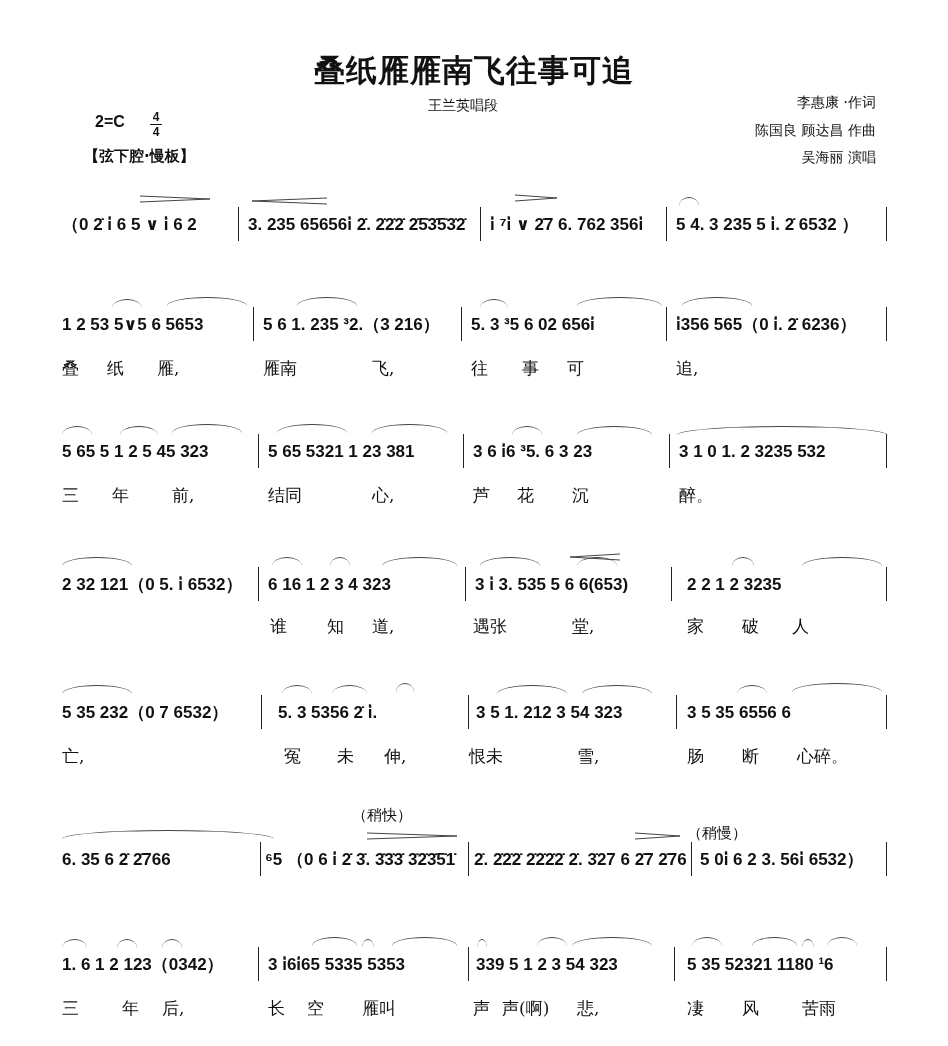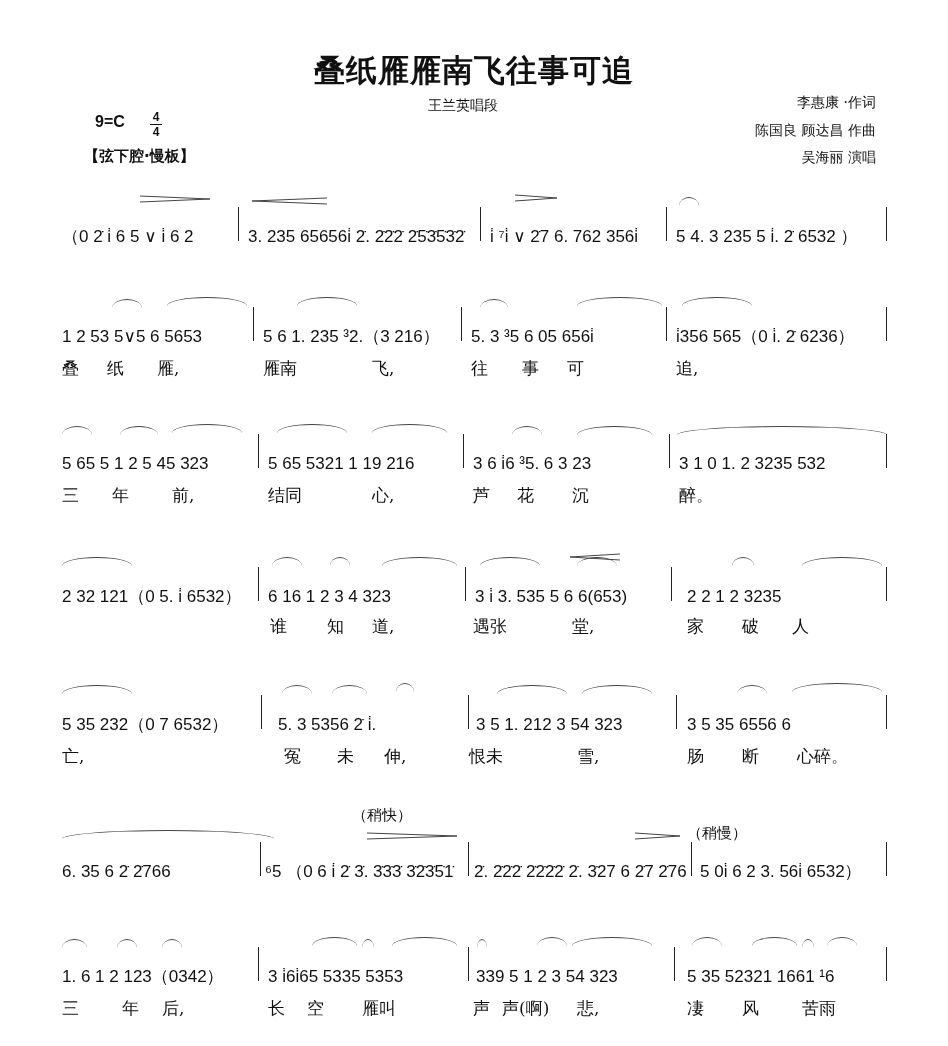--- a/index.html
+++ b/index.html
@@ -11,34 +11,34 @@
   .timesig { position: absolute; left: 150px; top: 110px; font-size: 12px; font-weight: bold;
              line-height: 14px; text-align: center; }
   .timesig .bar { display: block; border-top: 1px solid #111; width: 12px; margin: 0 auto; }
   .mode { position: absolute; left: 84px; top: 147px; font-size: 15px; font-weight: bold;
           font-family: "DejaVu Sans", sans-serif; }
   .subtitle { position: absolute; left: 428px; top: 97px; font-size: 14px;
               font-family: "DejaVu Serif", serif; }
   .credit { position: absolute; right: 72px; font-size: 14px; font-family: "DejaVu Serif", serif;
             text-align: right; }
   .row { position: absolute; left: 62px; width: 830px; }
-  .measure { position: absolute; top: 12px; height: 40px; font-size: 17px; font-weight: normal;
+  .measure { position: absolute; top: 0; height: 40px; font-size: 17px; font-weight: bold;
              white-space: nowrap; line-height: 40px; }
   .barline { position: absolute; top: 2px; width: 1px; height: 34px; background: #222; }
   .lyrics { position: absolute; top: 52px; left: 0; width: 830px; height: 24px; }
   .ly { position: absolute; font-size: 17px; font-family: "DejaVu Serif", serif; white-space: nowrap; }
   .anno { position: absolute; font-size: 15px; font-family: "DejaVu Sans", sans-serif; white-space: nowrap; }
   .slur { position: absolute; border-top: 1.3px solid #444; border-radius: 50% 50% 0 0 / 100% 100% 0 0; height: 8px; }
   .hairpin { position: absolute; height: 8px; }
 </style>
 </head>
 <body>
 
 <div class="title">叠纸雁雁南飞往事可追</div>
-<div class="key">9=C</div>
+<div class="key">2=C</div>
 <div class="timesig">
   <span>4</span>
   <span class="bar"></span>
   <span>4</span>
 </div>
 <div class="mode">【弦下腔·慢板】</div>
 <div class="subtitle">王兰英唱段</div>
 <div class="credit" style="top:94px">李惠康 ·作词</div>
 <div class="credit" style="top:122px">陈国良 顾达昌 作曲</div>
 <div class="credit" style="top:149px">吴海丽 演唱</div>
@@ -71,21 +71,21 @@
   <div class="slur" style="left:50px;top:-6px;width:30px"></div>
   <div class="slur" style="left:105px;top:-8px;width:80px"></div>
   <div class="slur" style="left:235px;top:-8px;width:60px"></div>
   <div class="slur" style="left:418px;top:-6px;width:28px"></div>
   <div class="slur" style="left:515px;top:-8px;width:85px"></div>
   <div class="slur" style="left:620px;top:-8px;width:70px"></div>
   <div class="measure" style="left:0px">1   2 53 5∨5 6 5653</div>
   <div class="barline" style="left:191px"></div>
   <div class="measure" style="left:201px">5 6 1. 235 ³2.（3 216）</div>
   <div class="barline" style="left:399px"></div>
-  <div class="measure" style="left:409px">5. 3 ³5   6 05 656i̇</div>
+  <div class="measure" style="left:409px">5. 3 ³5   6 02 656i̇</div>
   <div class="barline" style="left:604px"></div>
   <div class="measure" style="left:614px">i̇356 565（0 i̇. 2̇ 6236）</div>
   <div class="barline" style="left:824px"></div>
   <div class="lyrics">
     <span class="ly" style="left:0px">叠</span>
     <span class="ly" style="left:45px">纸</span>
     <span class="ly" style="left:95px">雁,</span>
     <span class="ly" style="left:201px">雁南</span>
     <span class="ly" style="left:310px">飞,</span>
     <span class="ly" style="left:409px">往</span>
@@ -99,21 +99,21 @@
   <div class="slur" style="left:0px;top:-6px;width:30px"></div>
   <div class="slur" style="left:58px;top:-6px;width:38px"></div>
   <div class="slur" style="left:110px;top:-8px;width:70px"></div>
   <div class="slur" style="left:215px;top:-8px;width:70px"></div>
   <div class="slur" style="left:310px;top:-8px;width:75px"></div>
   <div class="slur" style="left:450px;top:-6px;width:30px"></div>
   <div class="slur" style="left:515px;top:-6px;width:75px"></div>
   <div class="slur" style="left:615px;top:-6px;width:210px"></div>
   <div class="measure" style="left:0px">5 65 5 1 2 5 45 323</div>
   <div class="barline" style="left:196px"></div>
-  <div class="measure" style="left:206px">5 65 5321 1 19 216</div>
+  <div class="measure" style="left:206px">5 65 5321 1 23 381</div>
   <div class="barline" style="left:401px"></div>
   <div class="measure" style="left:411px">3   6 i̇6 ³5. 6 3 23</div>
   <div class="barline" style="left:607px"></div>
   <div class="measure" style="left:617px">3 1  0 1. 2 3235 532</div>
   <div class="barline" style="left:824px"></div>
   <div class="lyrics">
     <span class="ly" style="left:0px">三</span>
     <span class="ly" style="left:50px">年</span>
     <span class="ly" style="left:110px">前,</span>
     <span class="ly" style="left:206px">结同</span>
@@ -223,21 +223,21 @@
   <div class="slur" style="left:630px;top:-8px;width:30px"></div>
   <div class="slur" style="left:690px;top:-8px;width:45px"></div>
   <div class="slur" style="left:740px;top:-6px;width:12px"></div>
   <div class="slur" style="left:765px;top:-8px;width:30px"></div>
   <div class="measure" style="left:0px">1. 6 1 2 123（0342）</div>
   <div class="barline" style="left:196px"></div>
   <div class="measure" style="left:206px">3   i̇6i̇65 5335 5353</div>
   <div class="barline" style="left:406px"></div>
   <div class="measure" style="left:414px">339 5 1 2 3 54 323</div>
   <div class="barline" style="left:612px"></div>
-  <div class="measure" style="left:625px">5 35 52321 1661 ¹6</div>
+  <div class="measure" style="left:625px">5 35 52321 1180 ¹6</div>
   <div class="barline" style="left:824px"></div>
   <div class="lyrics">
     <span class="ly" style="left:0px">三</span>
     <span class="ly" style="left:60px">年</span>
     <span class="ly" style="left:100px">后,</span>
     <span class="ly" style="left:206px">长</span>
     <span class="ly" style="left:245px">空</span>
     <span class="ly" style="left:300px">雁叫</span>
     <span class="ly" style="left:411px">声</span>
     <span class="ly" style="left:440px">声(啊)</span>

